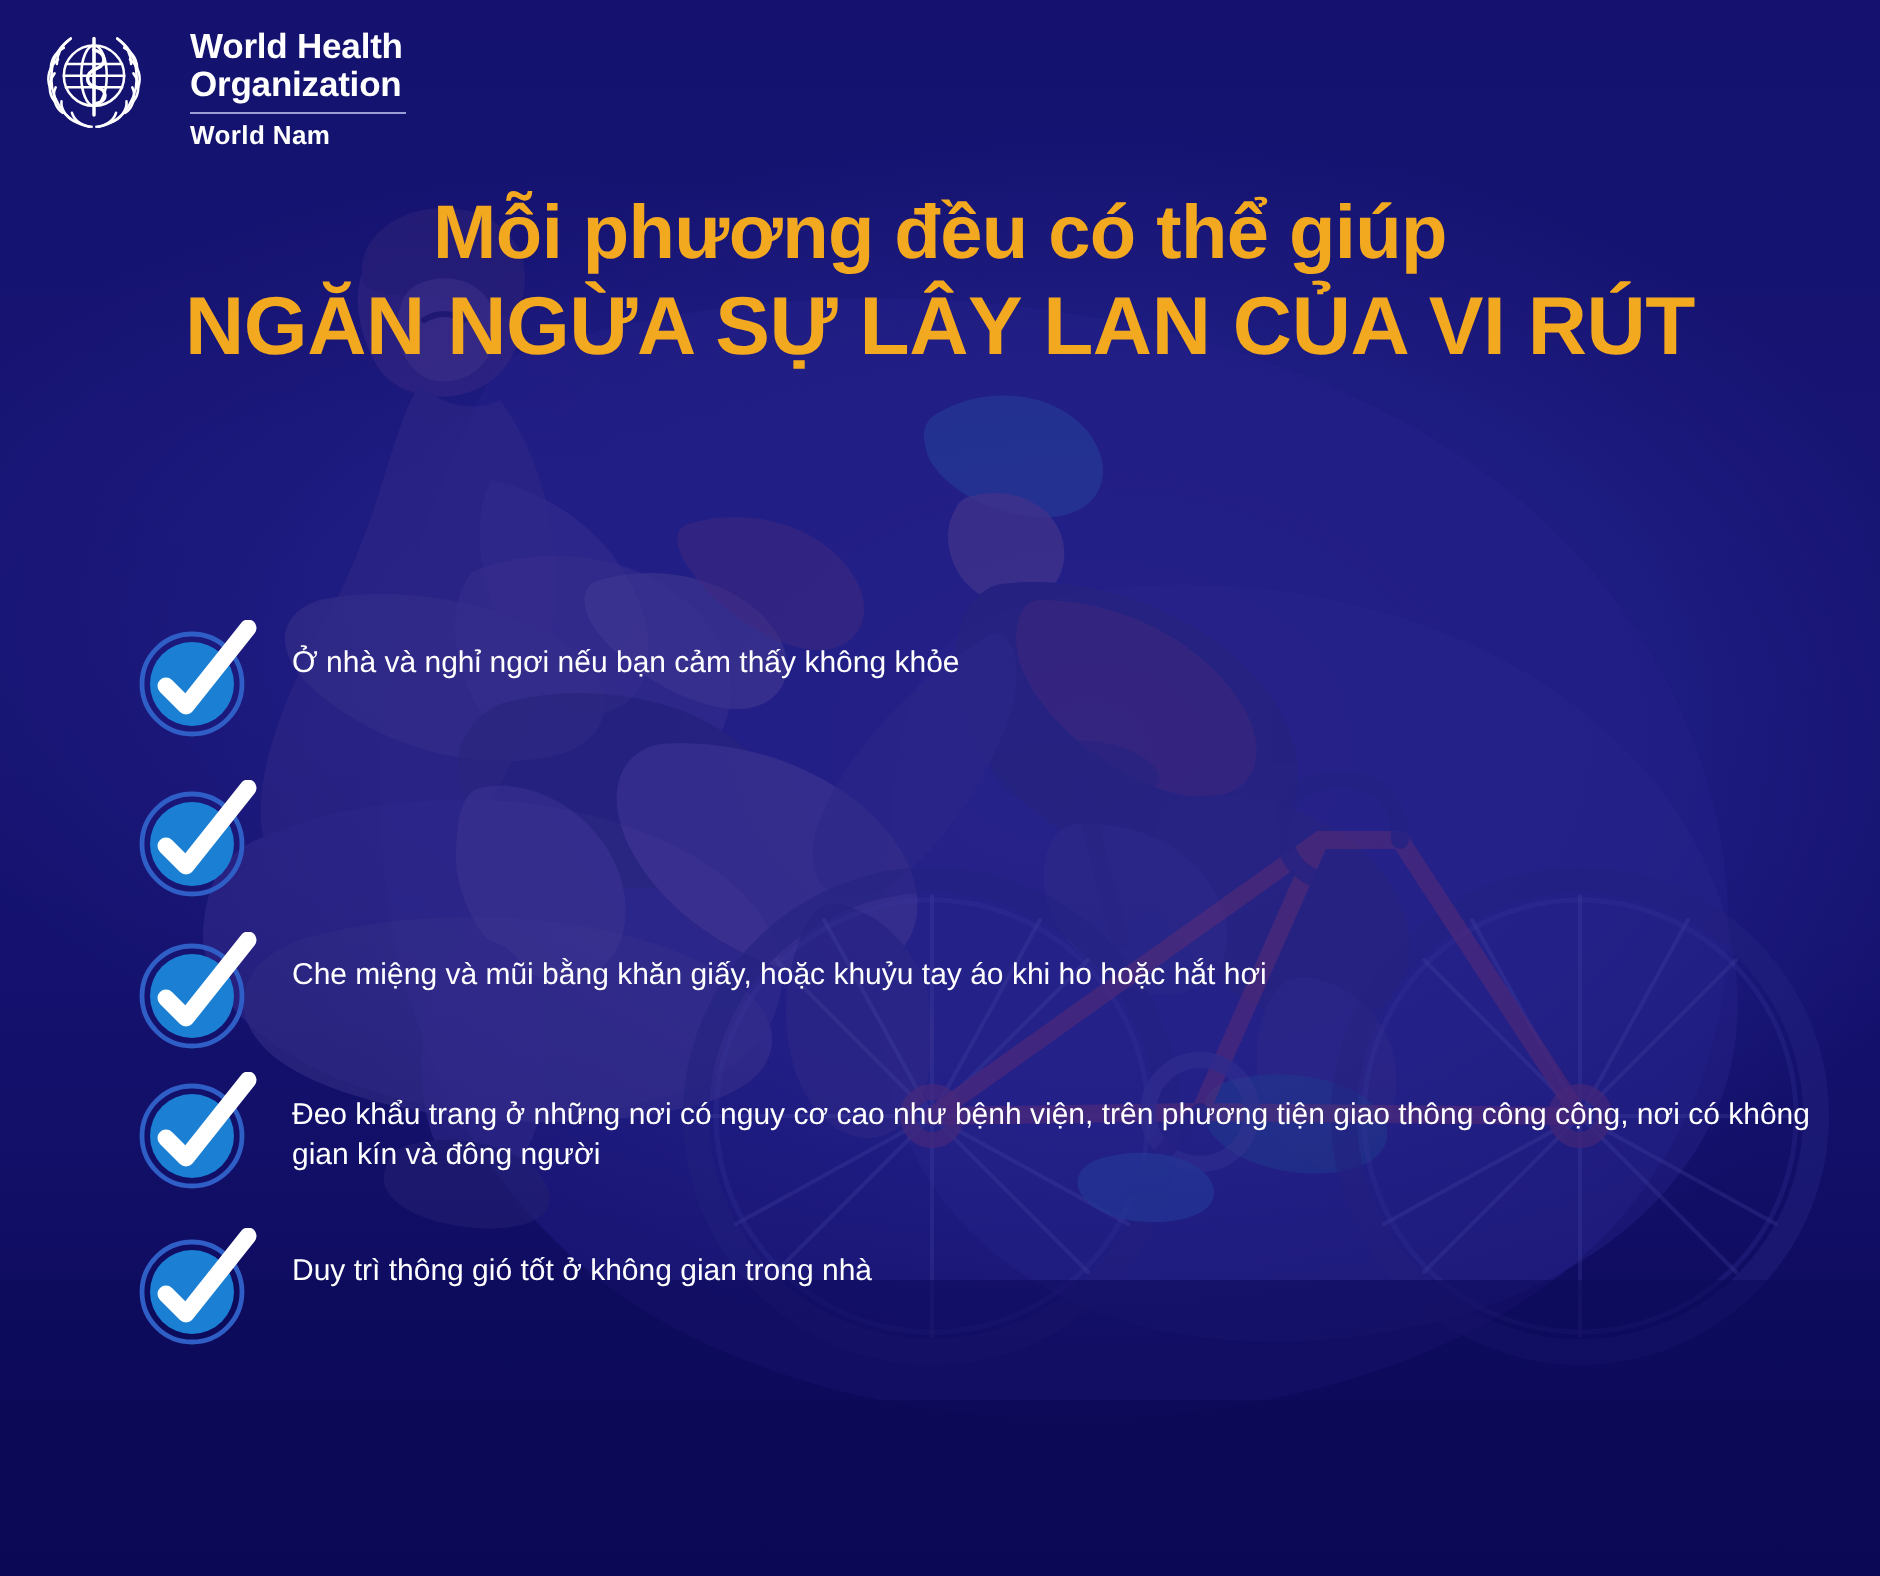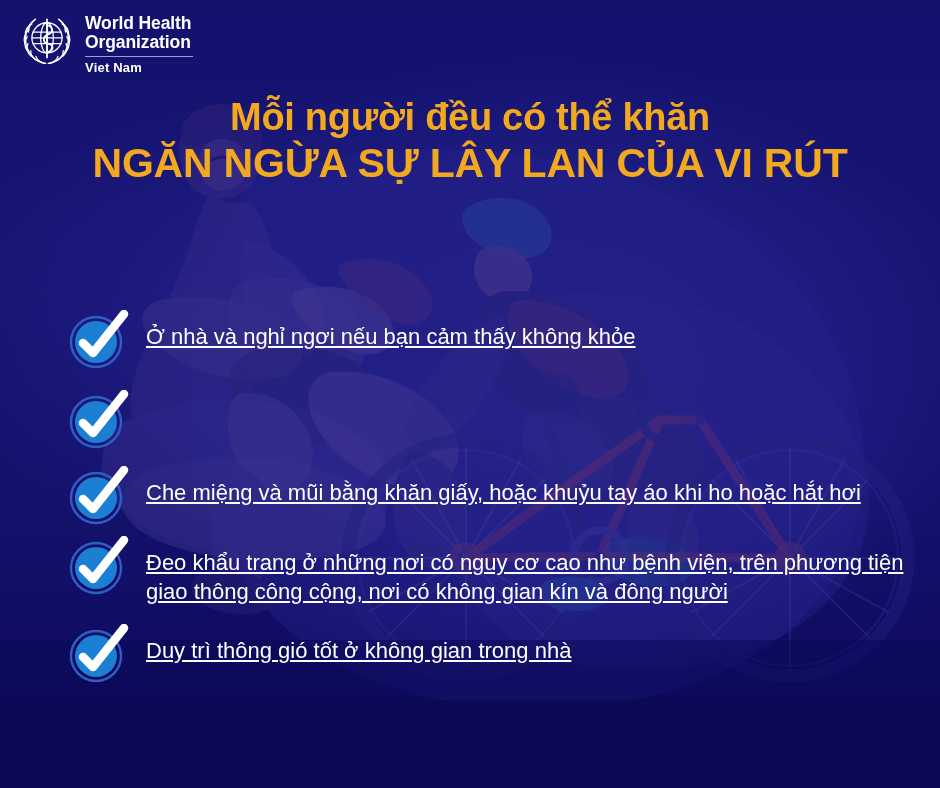--- a/index.html
+++ b/index.html
@@ -33,21 +33,21 @@
   }
   .bg-art svg { display: block; width: 940px; height: 788px; }
 
   
   .logo {
     position: absolute;
     left: 18px;
     top: 10px;
     display: flex;
     align-items: flex-start;
-    gap: 9px;
+    gap: 19px;
     z-index: 5;
   }
   .logo-emblem { width: 58px; height: 60px; flex: none; }
   .logo-text { padding-top: 4px; }
   .logo-line {
     color: #ffffff;
     font-size: 17.5px;
     font-weight: bold;
     line-height: 1.08;
     letter-spacing: -0.1px;
@@ -123,25 +123,24 @@
     flex: none;
     width: 62px;
     height: 60px;
     margin-top: -6px;
     margin-left: 6px;
   }
   .check-icon svg { display: block; width: 62px; height: 60px; }
 
   .check-text {
     color: #ffffff;
-    font-size: 22px;
+    font-size: 15px;
     line-height: 1.32;
     padding-top: 6px;
     max-width: 760px;
-    text-decoration: underline;
   }
 
   
   .check-item.i1 { margin-bottom: 26px; }
   .check-item.i2 { margin-bottom: 22px; }
   .check-item.i3 { margin-bottom: 16px; }
   .check-item.i4 { }
 </style>
 </head>
 <body>
@@ -321,26 +320,26 @@
 
           <path d="M50 16 V 82" stroke-width="3"></path>
           <path d="M50 26 C 60 28, 62 38, 52 42 C 42 46, 42 56, 52 58 C 62 60, 62 70, 52 72" stroke-width="3"></path>
         </g>
       </svg>
     </span>
     <div class="logo-text">
       <div class="logo-line">World Health</div>
       <div class="logo-line">Organization</div>
       <div class="logo-rule"></div>
-      <div class="logo-country">Viet Nam</div>
+      <div class="logo-country">World Nam</div>
     </div>
   </div>
 
   <div class="headline">
-    <div class="line1">Mỗi người đều có thể khăn</div>
+    <div class="line1">Mỗi phương đều có thể giúp</div>
     <div class="line2">NGĂN NGỪA SỰ LÂY LAN CỦA VI RÚT</div>
   </div>
 
 
   <div class="checklist">
 
     <div class="check-item i1">
       <span class="check-icon">
         <svg viewBox="0 0 62 60" xmlns="http://www.w3.org/2000/svg" aria-hidden="true">
           <circle cx="28" cy="32" r="25" fill="none" stroke="#2f5fc6" stroke-width="2.4"></circle>

